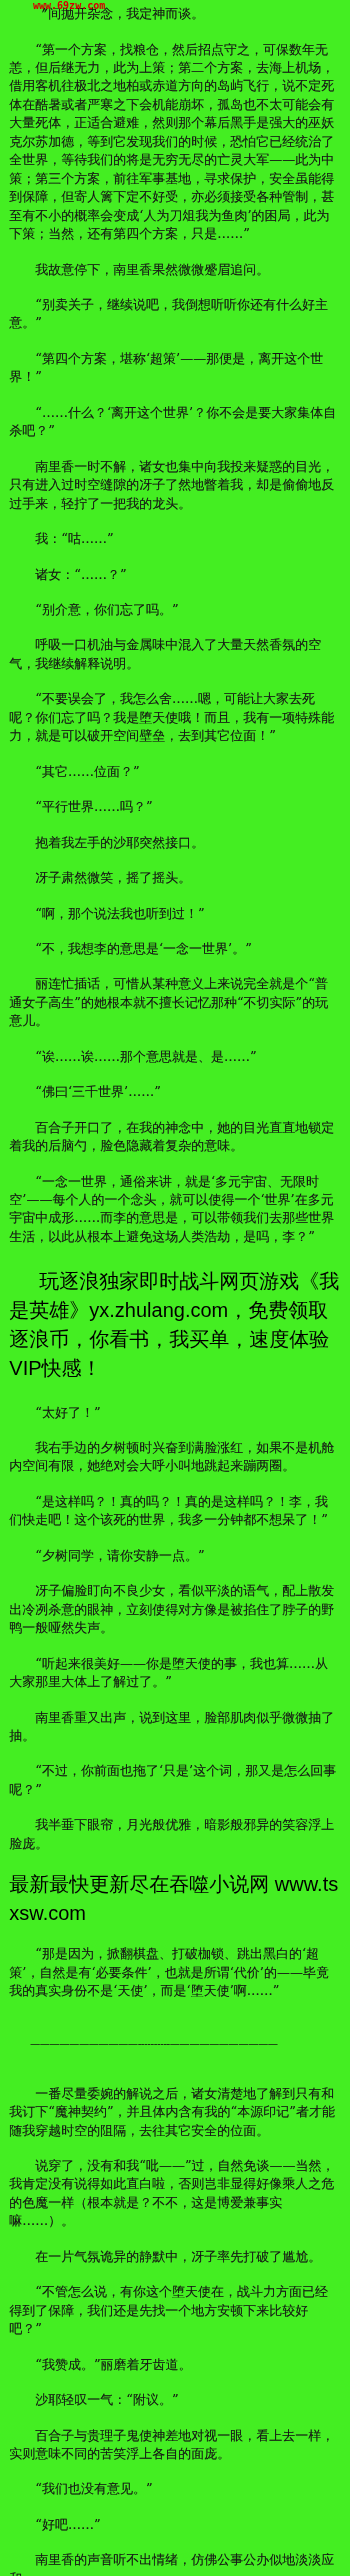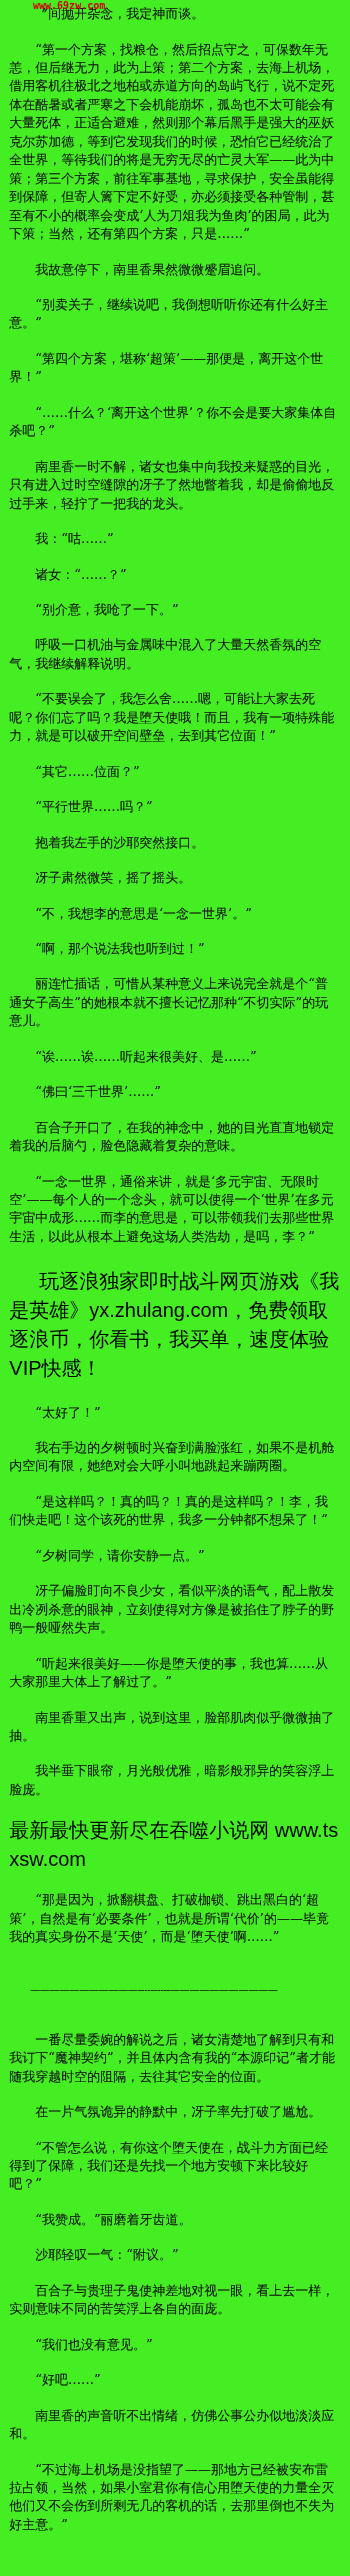--- a/index.html
+++ b/index.html
@@ -67,47 +67,49 @@
   <div id="content">
       <div class="novel first">〞间抛开杂念，我定神而谈。</div>
       <div class="novel">“第一个方案，找粮仓，然后招点守之，可保数年无恙，但后继无力，此为上策；第二个方案，去海上机场，借用客机往极北之地柏或赤道方向的岛屿飞行，说不定死体在酷暑或者严寒之下会机能崩坏，孤岛也不太可能会有大量死体，正适合避难，然则那个幕后黑手是强大的巫妖克尔苏加德，等到它发现我们的时候，恐怕它已经统治了全世界，等待我们的将是无穷无尽的亡灵大军——此为中策；第三个方案，前往军事基地，寻求保护，安全虽能得到保障，但寄人篱下定不好受，亦必须接受各种管制，甚至有不小的概率会变成‘人为刀俎我为鱼肉’的困局，此为下策；当然，还有第四个方案，只是……”</div>
       <div class="novel">我故意停下，南里香果然微微蹙眉追问。</div>
       <div class="novel">“别卖关子，继续说吧，我倒想听听你还有什么好主意。”</div>
       <div class="novel">“第四个方案，堪称‘超策’——那便是，离开这个世界！”</div>
       <div class="novel">“……什么？‘离开这个世界’？你不会是要大家集体自杀吧？”</div>
       <div class="novel">南里香一时不解，诸女也集中向我投来疑惑的目光，只有进入过时空缝隙的冴子了然地瞥着我，却是偷偷地反过手来，轻拧了一把我的龙头。</div>
       <div class="novel">我：“咕……”</div>
       <div class="novel">诸女：“……？”</div>
-      <div class="novel">“别介意，我呛了一下。”</div>
+      <div class="novel">“别介意，你们忘了吗。”</div>
       <div class="novel">呼吸一口机油与金属味中混入了大量天然香氛的空气，我继续解释说明。</div>
       <div class="novel">“不要误会了，我怎么舍……嗯，可能让大家去死呢？你们忘了吗？我是堕天使哦！而且，我有一项特殊能力，就是可以破开空间壁垒，去到其它位面！”</div>
       <div class="novel">“其它……位面？”</div>
       <div class="novel">“平行世界……吗？”</div>
       <div class="novel">抱着我左手的沙耶突然接口。</div>
       <div class="novel">冴子肃然微笑，摇了摇头。</div>
+      <div class="novel">“啊，那个说法我也听到过！”</div>
       <div class="novel">“不，我想李的意思是‘一念一世界’。”</div>
-      <div class="novel">“啊，那个说法我也听到过！”</div>
       <div class="novel">丽连忙插话，可惜从某种意义上来说完全就是个“普通女子高生”的她根本就不擅长记忆那种“不切实际”的玩意儿。</div>
-      <div class="novel">“诶……诶……听起来很美好、是……”</div>
+      <div class="novel">“诶……诶……那个意思就是、是……”</div>
       <div class="novel">“佛曰‘三千世界’……”</div>
       <div class="novel">百合子开口了，在我的神念中，她的目光直直地锁定着我的后脑勺，脸色隐藏着复杂的意味。</div>
       <div class="novel">“一念一世界，通俗来讲，就是‘多元宇宙、无限时空’——每个人的一个念头，就可以使得一个‘世界’在多元宇宙中成形……而李的意思是，可以带领我们去那些世界生活，以此从根本上避免这场人类浩劫，是吗，李？”</div>
       <div class="ad">玩逐浪独家即时战斗网页游戏《我是英雄》yx.zhulang.com，免费领取逐浪币，你看书，我买单，速度体验VIP快感！</div>
       <div class="novel">“太好了！”</div>
       <div class="novel">我右手边的夕树顿时兴奋到满脸涨红，如果不是机舱内空间有限，她绝对会大呼小叫地跳起来蹦两圈。</div>
       <div class="novel">“是这样吗？！真的吗？！真的是这样吗？！李，我们快走吧！这个该死的世界，我多一分钟都不想呆了！”</div>
       <div class="novel">“夕树同学，请你安静一点。”</div>
       <div class="novel">冴子偏脸盯向不良少女，看似平淡的语气，配上散发出冷冽杀意的眼神，立刻使得对方像是被掐住了脖子的野鸭一般哑然失声。</div>
       <div class="novel">“听起来很美好——你是堕天使的事，我也算……从大家那里大体上了解过了。”</div>
       <div class="novel">南里香重又出声，说到这里，脸部肌肉似乎微微抽了抽。</div>
+      <div class="novel">“不过，你前面也拖了‘只是’这个词，那又是怎么回事呢？”</div>
       <div class="novel">我半垂下眼帘，月光般优雅，暗影般邪异的笑容浮上脸庞。</div>
       <div class="ad flush">最新最快更新尽在吞噬小说网 www.tsxsw.com</div>
       <div class="novel">“那是因为，掀翻棋盘、打破枷锁、跳出黑白的‘超策’，自然是有‘必要条件’，也就是所谓‘代价’的——毕竟我的真实身份不是‘天使’，而是‘堕天使’啊……”</div>
       <div class="divider">———————————----------———————————</div>
       <div class="novel">一番尽量委婉的解说之后，诸女清楚地了解到只有和我订下“魔神契约”，并且体内含有我的“本源印记”者才能随我穿越时空的阻隔，去往其它安全的位面。</div>
+      <div class="novel">说穿了，没有和我“吡——”过，自然免谈——当然，我肯定没有说得如此直白啦，否则岂非显得好像乘人之危的色魔一样（根本就是？不不，这是博爱兼事实嘛……）。</div>
       <div class="novel">在一片气氛诡异的静默中，冴子率先打破了尴尬。</div>
       <div class="novel">“不管怎么说，有你这个堕天使在，战斗力方面已经得到了保障，我们还是先找一个地方安顿下来比较好吧？”</div>
       <div class="novel">“我赞成。”丽磨着牙齿道。</div>
       <div class="novel">沙耶轻叹一气：“附议。”</div>
       <div class="novel">百合子与贵理子鬼使神差地对视一眼，看上去一样，实则意味不同的苦笑浮上各自的面庞。</div>
       <div class="novel">“我们也没有意见。”</div>
       <div class="novel">“好吧……”</div>
       <div class="novel">南里香的声音听不出情绪，仿佛公事公办似地淡淡应和。</div>
       <div class="novel">“不过海上机场是没指望了——那地方已经被安布雷拉占领，当然，如果小室君你有信心用堕天使的力量全灭他们又不会伤到所剩无几的客机的话，去那里倒也不失为好主意。”</div>
     </div>

